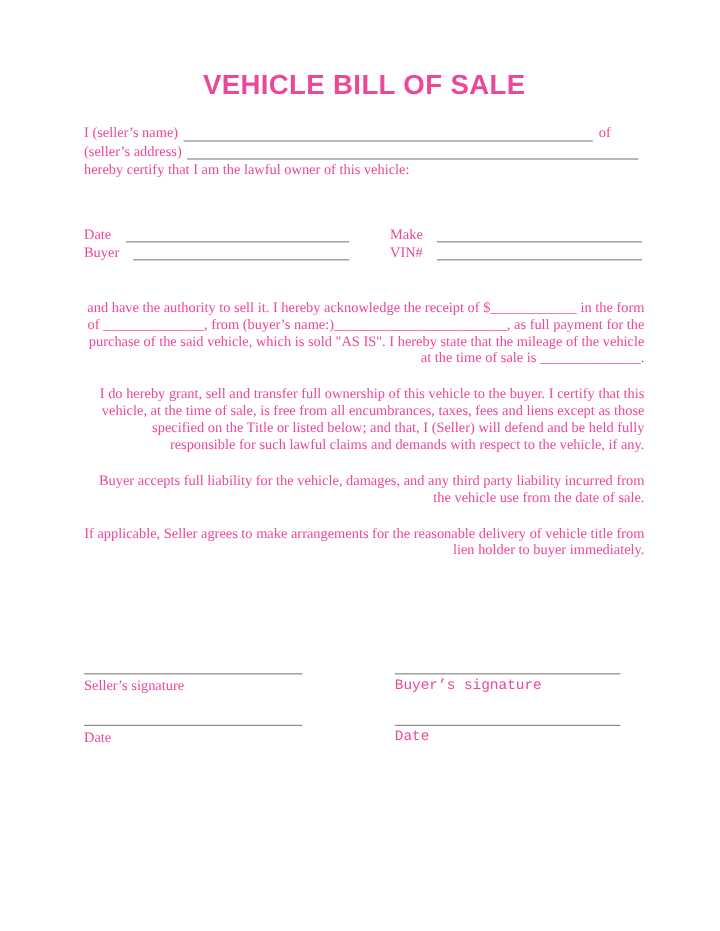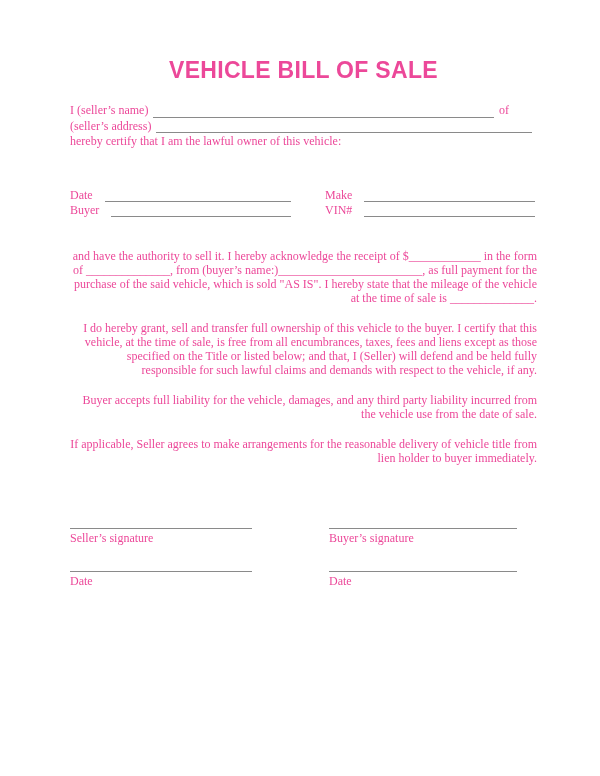--- a/index.html
+++ b/index.html
@@ -53,25 +53,25 @@
   .para {
     margin: 16px 0 0 0;
     line-height: 14px;
     white-space: pre;
     text-align: right;
   }
   .para.first { margin-top: 31px; }
   .sig-area {
     display: flex;
     justify-content: space-between;
-    margin-top: 63px;
+    margin-top: 96px;
     padding-right: 20px;
   }
   .sig-col.left  { width: 182px; }
-  .sig-col.right { width: 188px; }
+  .sig-col.right { width: 188px; font-family: Liberation Mono, monospace; }
   .sig-rule {
     height: 0;
     border-top: 1.5px solid #8a8a8a;
   }
   .sig-label {
     margin-top: 2px;
     line-height: 14px;
     white-space: nowrap;
   }
   .date-rule { margin-top: 26px; }

